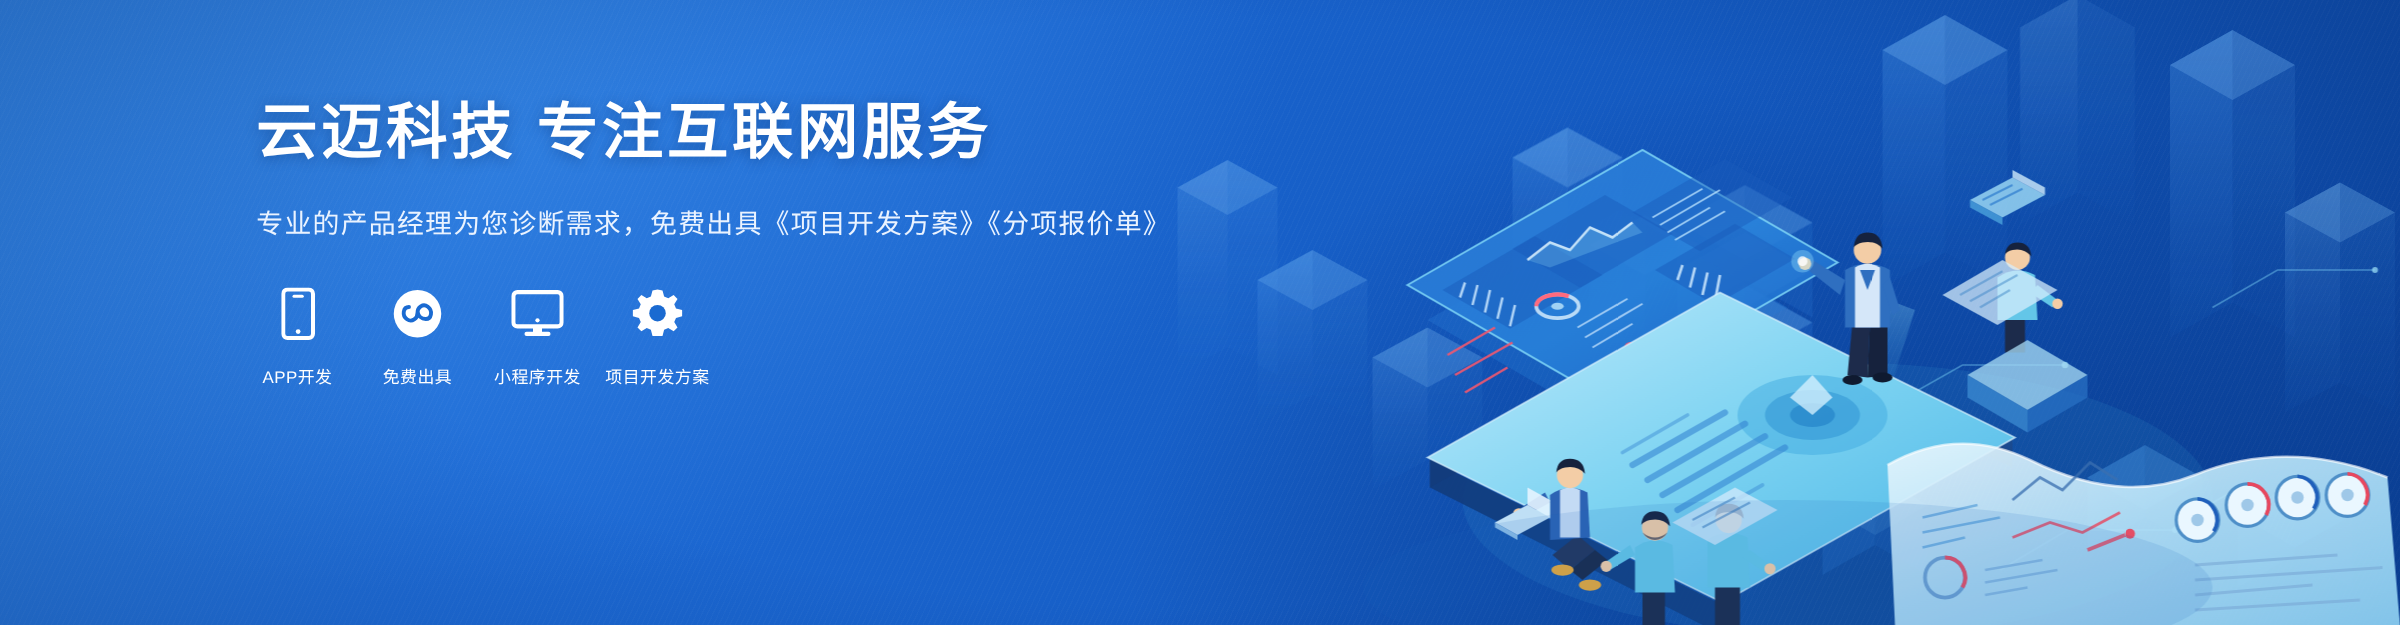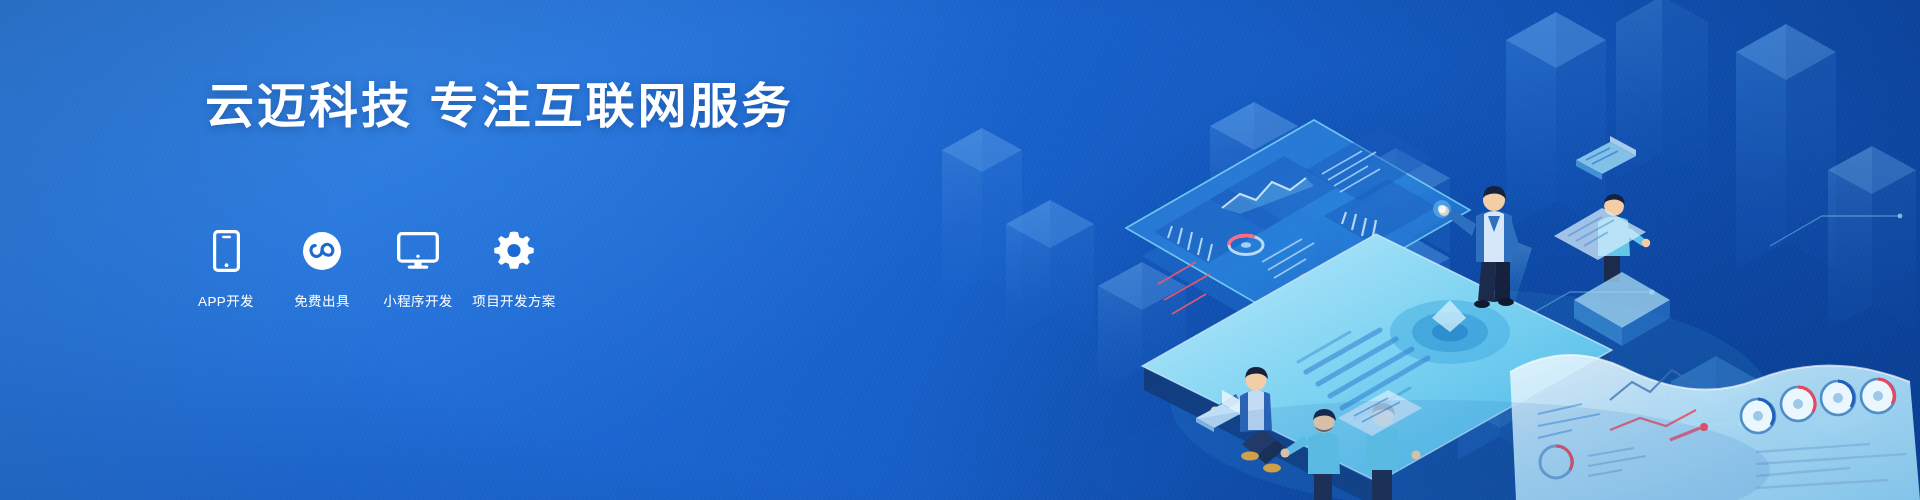--- a/index.html
+++ b/index.html
@@ -64,21 +64,21 @@
     color: #eaf3ff;
     line-height: 1.62;
     letter-spacing: 1.0px;
     white-space: nowrap;
     font-weight: normal;
   }
 
   
   .services {
     position: absolute;
-    left: 188px;
+    left: 200px;
     top: 228px;
     display: flex;
     align-items: center;
     gap: 20px;
     z-index: 6;
   }
   .service-item {
     width: 76px;
     display: flex;
     flex-direction: column;
@@ -503,20 +503,21 @@
       <ellipse cx="520" cy="470" rx="340" ry="70" fill="#1a5fc0" opacity="0.12"></ellipse>
     </svg>
   </div>
 
   <div class="texture"></div>
   <div class="vignette"></div>
 
   <div class="text-block">
     <h1 class="headline">云迈科技 专注互联网服务</h1>
     <div class="subtitle">
+      <div class="sub-line">专业的产品经理为您诊断需求，免费出具《项目开发方案》《分项报价单》</div>
     </div>
   </div>
 
   <div class="services">
 
     <div class="service-item">
       <div class="service-icon">
         <svg width="27" height="42" viewBox="0 0 27 42" xmlns="http://www.w3.org/2000/svg">
           <rect x="1.6" y="1.6" width="23.8" height="38.8" rx="3.4" ry="3.4" fill="none" stroke="#ffffff" stroke-width="3.2"></rect>
           <rect x="9" y="5.8" width="9" height="2.4" rx="1.2" fill="#ffffff"></rect>

